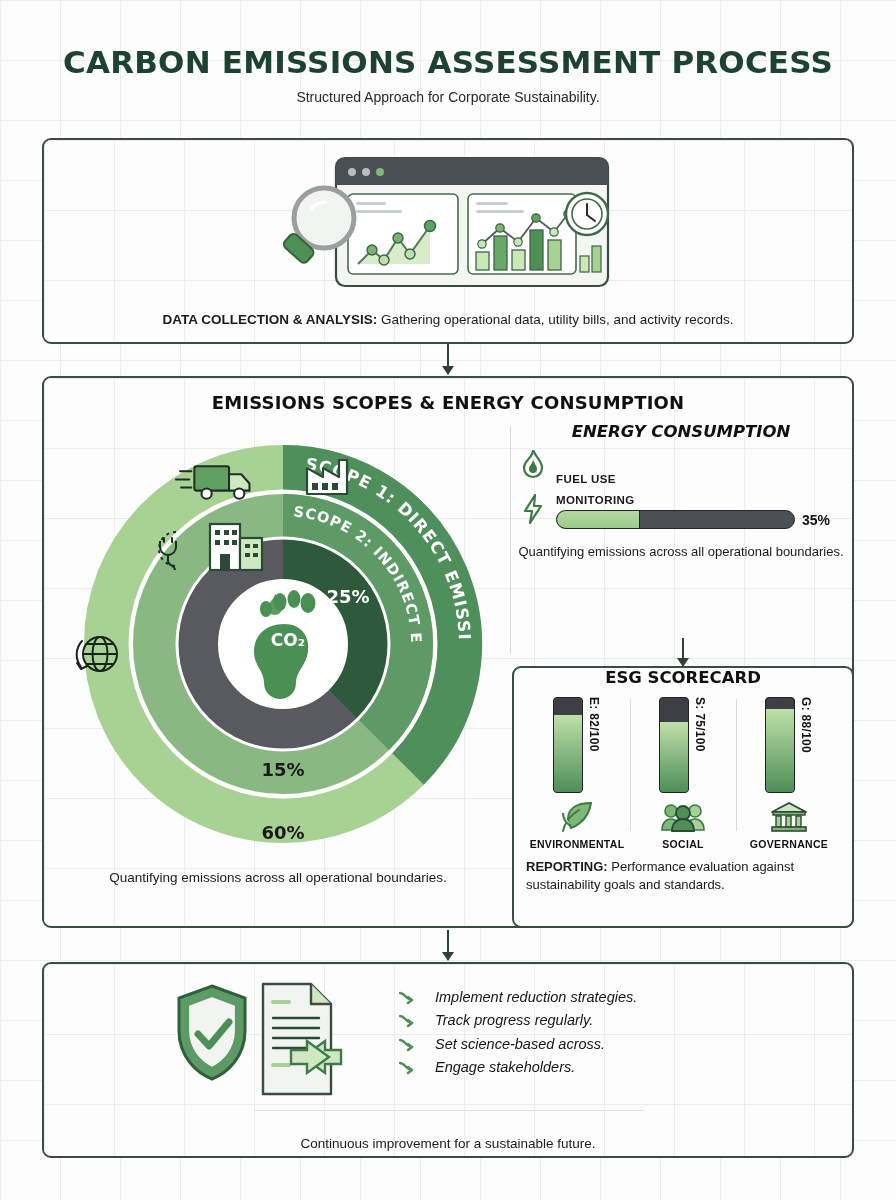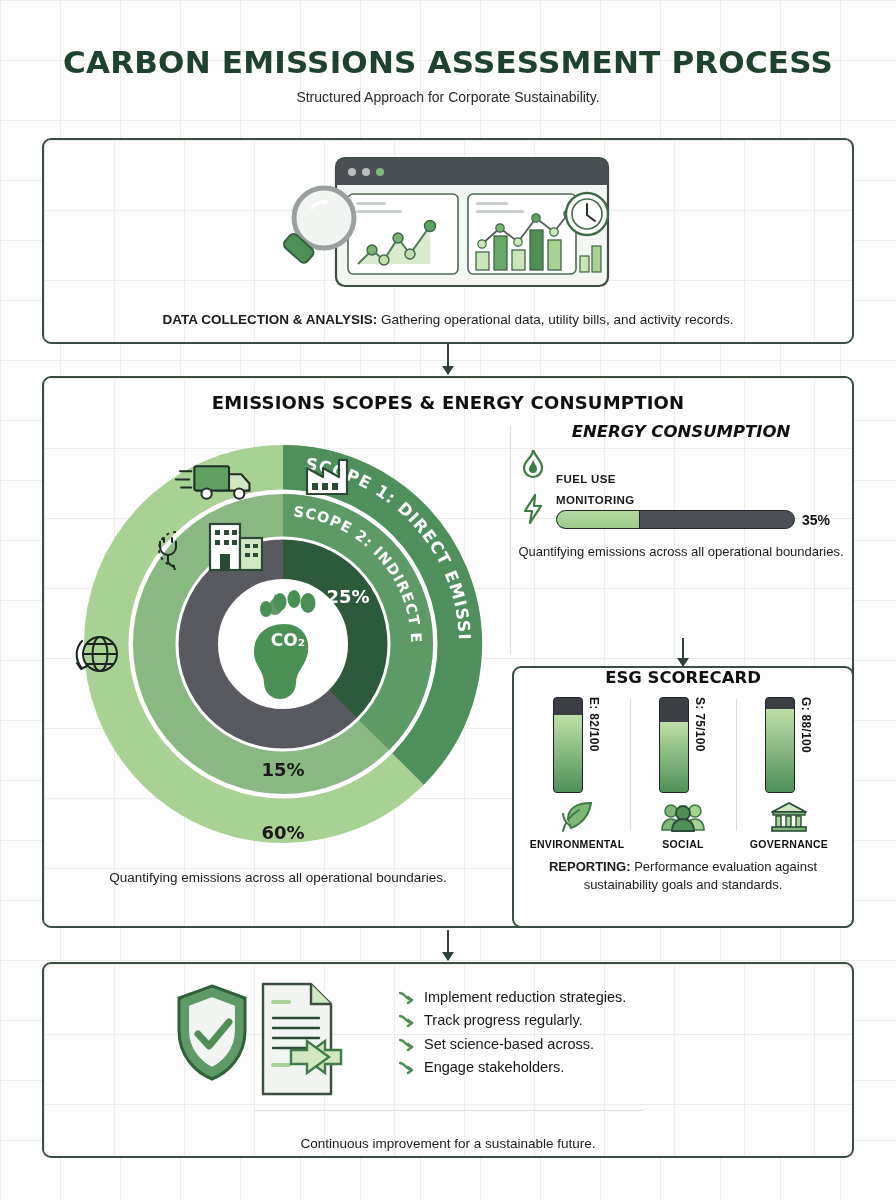--- a/index.html
+++ b/index.html
@@ -121,32 +121,32 @@
     border:1.5px solid #1f2226; border-radius:4px; overflow:hidden;
     display:flex; flex-direction:column; justify-content:flex-end;
   }
   .esg-fill { width:100%; background:linear-gradient(180deg,#bfe0a8,#4e8f58); }
   .esg-score {
     writing-mode:vertical-rl; font-size:12px; font-weight:700; color:#121212;
     letter-spacing:.3px; height:96px; display:flex; align-items:center;
   }
   .esg-ico { margin-top:6px; height:36px; display:flex; align-items:center; }
   .esg-name { margin-top:3px; font-size:10.5px; font-weight:700; color:#101010; letter-spacing:.3px; }
-  .esg-foot { margin-top:8px; padding:0 12px; text-align:center; font-size:13px; color:#1b1b1b; line-height:1.35; }
+  .esg-foot { margin-top:8px; padding:0 12px; font-size:13px; color:#1b1b1b; line-height:1.35; }
   .esg-foot b { font-weight:700; }
 
   
   .act-row { position:absolute; left:0; top:16px; width:100%; display:flex; justify-content:center; gap:22px; }
   .act-ico { width:210px; display:flex; align-items:center; justify-content:center; }
   .act-text { width:330px; padding-top:6px; }
   .act-title {
     font-size:17px; font-weight:700; color:#101010;
     font-family:"DejaVu Sans", sans-serif; margin-bottom:5px;
   }
-  .act-item { display:flex; align-items:center; gap:9px; font-size:14.5px; color:#161616; line-height:1.62; }
+  .act-item { display:flex; align-items:center; gap:20px; font-size:14.5px; color:#161616; line-height:1.62;font-style:italic; }
   .act-sep { position:absolute; left:210px; top:146px; width:390px; height:1px; background:#dfe2df; }
   .act-foot { position:absolute; left:0; top:172px; width:100%; text-align:center; font-size:13.5px; color:#1b1b1b; }
 </style>
 </head>
 <body>
 
 <div class="page">
 
   <div class="header">
     <div class="title">CARBON EMISSIONS ASSESSMENT PROCESS</div>

